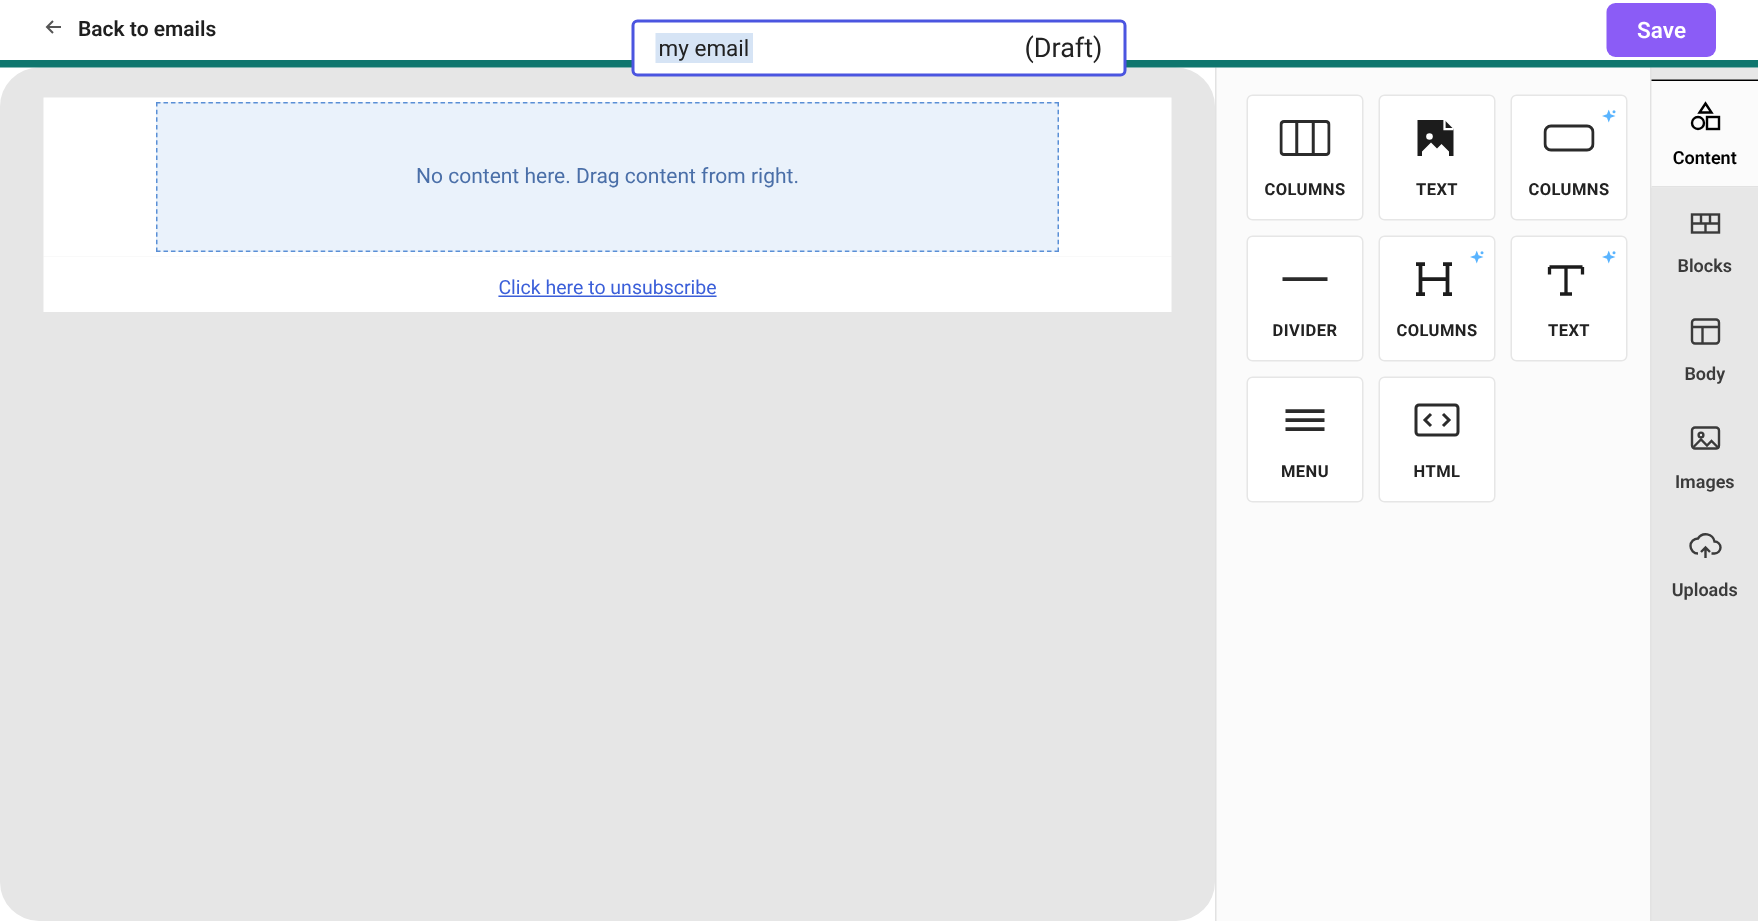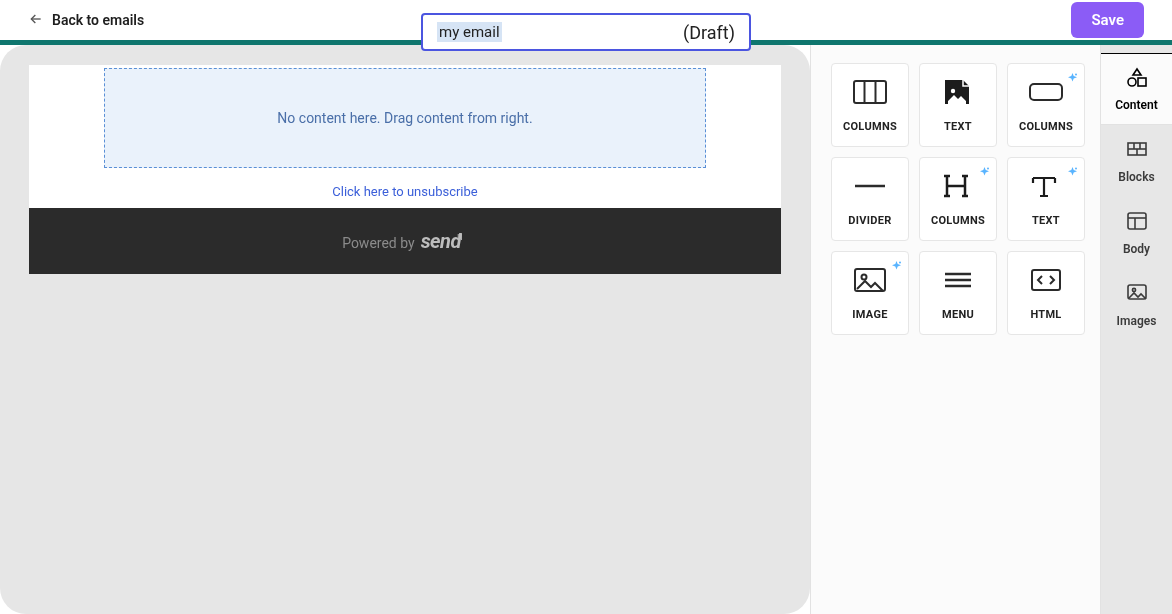--- a/index.html
+++ b/index.html
@@ -68,21 +68,21 @@
     height: 100px;
     display: flex; align-items: center; justify-content: center;
     color: #4a6fa8; font-size: 14px;
     margin: 0 0 0 0;
   }
   .unsub {
     text-align: center; padding: 10px 0 8px;
     background: #fff;
   }
   .unsub a {
-    color: #3b5fd9; font-size: 13px; 
+    color: #3b5fd9; font-size: 13px; text-decoration: underline;
     cursor: pointer;
   }
   .footer-bar {
     background: #2b2b2b; height: 66px;
     display: flex; align-items: center; justify-content: center;
     color: #8b8b8b; font-size: 14px;
   }
   .footer-bar .brand {
     display: flex; align-items: baseline; gap: 6px;
   }
@@ -172,28 +172,20 @@
       <div class="content-frame">
         <div style="background:#fff; padding:0 72px 0 72px;">
           <div class="dropzone">
             <span>No content here. Drag content from right.</span>
           </div>
         </div>
       </div>
       <div class="unsub">
         <a>Click here to unsubscribe</a>
       </div>
-      <div class="footer-bar">
-        <div class="brand">
-          <span>Powered by</span>
-          <span>
-            <span class="brand-name">send</span><span class="brand-sup">ıı</span>
-          </span>
-        </div>
-      </div>
     </div>
   </div>
 
   <div class="right-panel">
     <div class="blocks-grid" id="blocks-grid">
         <div class="block-tile">
           <span><svg viewBox="0 0 34 28">
               <use href="#ic-columns"></use>
             </svg></span>
           <span class="lbl">COLUMNS</span>
@@ -231,29 +223,20 @@
         <div class="block-tile">
           <span class="sparkle"><svg viewBox="0 0 11 11">
               <use href="#ic-sparkle"></use>
             </svg></span>
           <span><svg viewBox="0 0 34 28">
               <use href="#ic-text"></use>
             </svg></span>
           <span class="lbl">TEXT</span>
         </div>
         <div class="block-tile">
-          <span class="sparkle"><svg viewBox="0 0 11 11">
-              <use href="#ic-sparkle"></use>
-            </svg></span>
-          <span><svg viewBox="0 0 34 28">
-              <use href="#ic-image"></use>
-            </svg></span>
-          <span class="lbl">IMAGE</span>
-        </div>
-        <div class="block-tile">
           <span><svg viewBox="0 0 34 28">
               <use href="#ic-menu"></use>
             </svg></span>
           <span class="lbl">MENU</span>
         </div>
         <div class="block-tile">
           <span><svg viewBox="0 0 34 28">
               <use href="#ic-html"></use>
             </svg></span>
           <span class="lbl">HTML</span>
@@ -278,20 +261,26 @@
         <span><svg viewBox="0 0 24 22">
             <use href="#st-layout"></use>
           </svg></span>
         <span class="tlabel">Body</span>
       </div>
       <div class="side-tab">
         <span><svg viewBox="0 0 24 22">
             <use href="#st-images"></use>
           </svg></span>
         <span class="tlabel">Images</span>
+      </div>
+      <div class="side-tab">
+        <span><svg viewBox="0 0 24 22">
+            <use href="#st-upload"></use>
+          </svg></span>
+        <span class="tlabel">Uploads</span>
       </div>
     </div>
 </div>
 
 <svg width="0" height="0" style="position:absolute">
   <defs>
     <g id="ic-columns">
         <rect x="1" y="3" width="32" height="22" rx="2" fill="none" stroke="#2b2b2b" stroke-width="2"></rect>
         <line x1="11.5" y1="3" x2="11.5" y2="25" stroke="#2b2b2b" stroke-width="2"></line>
         <line x1="22.5" y1="3" x2="22.5" y2="25" stroke="#2b2b2b" stroke-width="2"></line>

